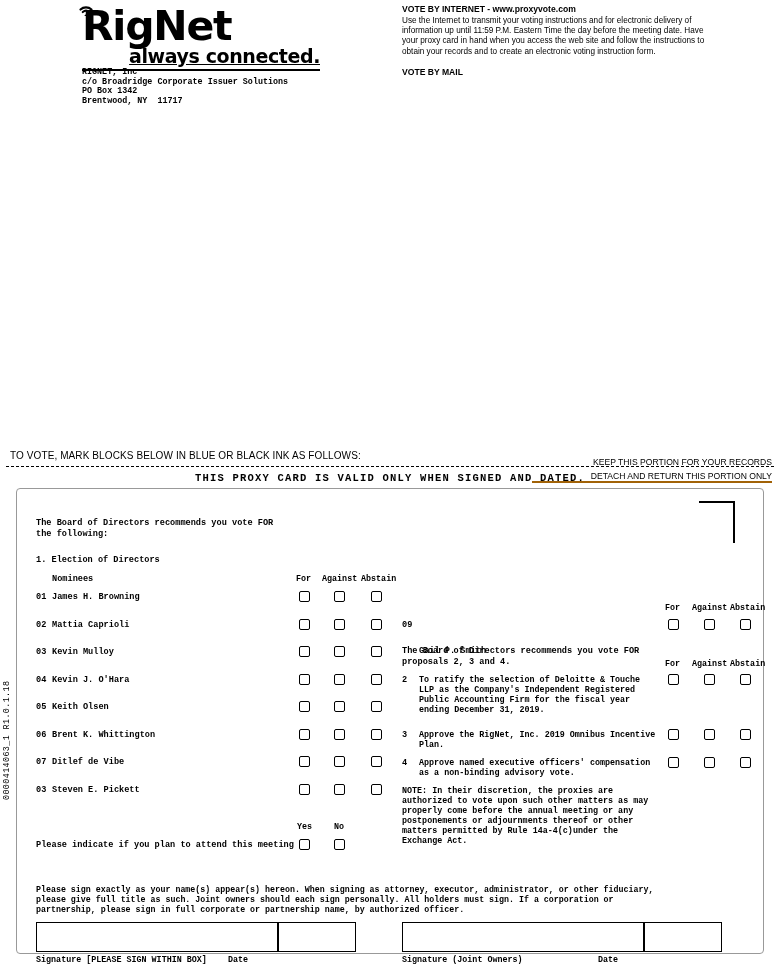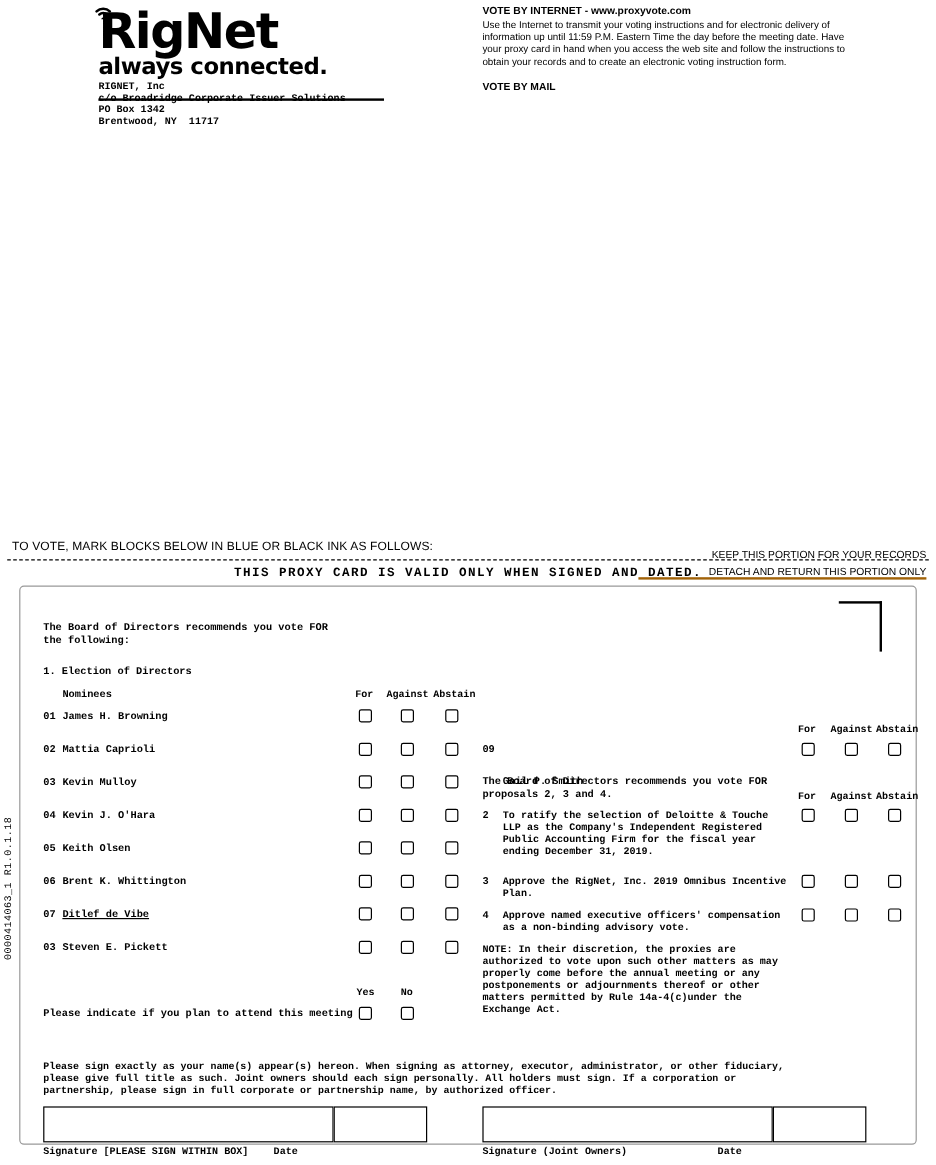--- a/index.html
+++ b/index.html
@@ -34,24 +34,26 @@
     font-size: 41px;
     letter-spacing: -1.2px;
     line-height: 44px;
     color: #000;
   }
   .logo-tag {
     font-family: "DejaVu Sans", sans-serif;
     font-weight: bold;
     font-size: 19px;
     letter-spacing: -0.4px;
+    text-align: right;
     width: 238px;
     margin-top: -3px;
     border-bottom: 2px solid #000;
-    padding-bottom: 15px;
+    padding-bottom: 2px;
+    text-decoration: underline;
   }
   .wifi-icon {
     position: absolute;
     left: 75px;
     top: 2px;
     width: 22px;
     height: 14px;
   }
   .addr {
     position: absolute;
@@ -370,21 +372,21 @@
   <div class="box" style="left:334px; top:701px;"></div>
   <div class="box" style="left:371px; top:701px;"></div>
 
   <div class="nominee" style="left:36px; top:730px;">06</div>
   <div class="nominee" style="left:52px; top:730px;">Brent K. Whittington</div>
   <div class="box" style="left:299px; top:729px;"></div>
   <div class="box" style="left:334px; top:729px;"></div>
   <div class="box" style="left:371px; top:729px;"></div>
 
   <div class="nominee" style="left:36px; top:757px;">07</div>
-  <div class="nominee" style="left:52px; top:757px;text-decoration:underline;">Ditlef de Vibe</div>
+  <div class="nominee" style="left:52px; top:757px;">Ditlef de Vibe</div>
   <div class="box" style="left:299px; top:756px;"></div>
   <div class="box" style="left:334px; top:756px;"></div>
   <div class="box" style="left:371px; top:756px;"></div>
 
   <div class="nominee" style="left:36px; top:785px;">03</div>
   <div class="nominee" style="left:52px; top:785px;">Steven E. Pickett</div>
   <div class="box" style="left:299px; top:784px;"></div>
   <div class="box" style="left:334px; top:784px;"></div>
   <div class="box" style="left:371px; top:784px;"></div>
 

